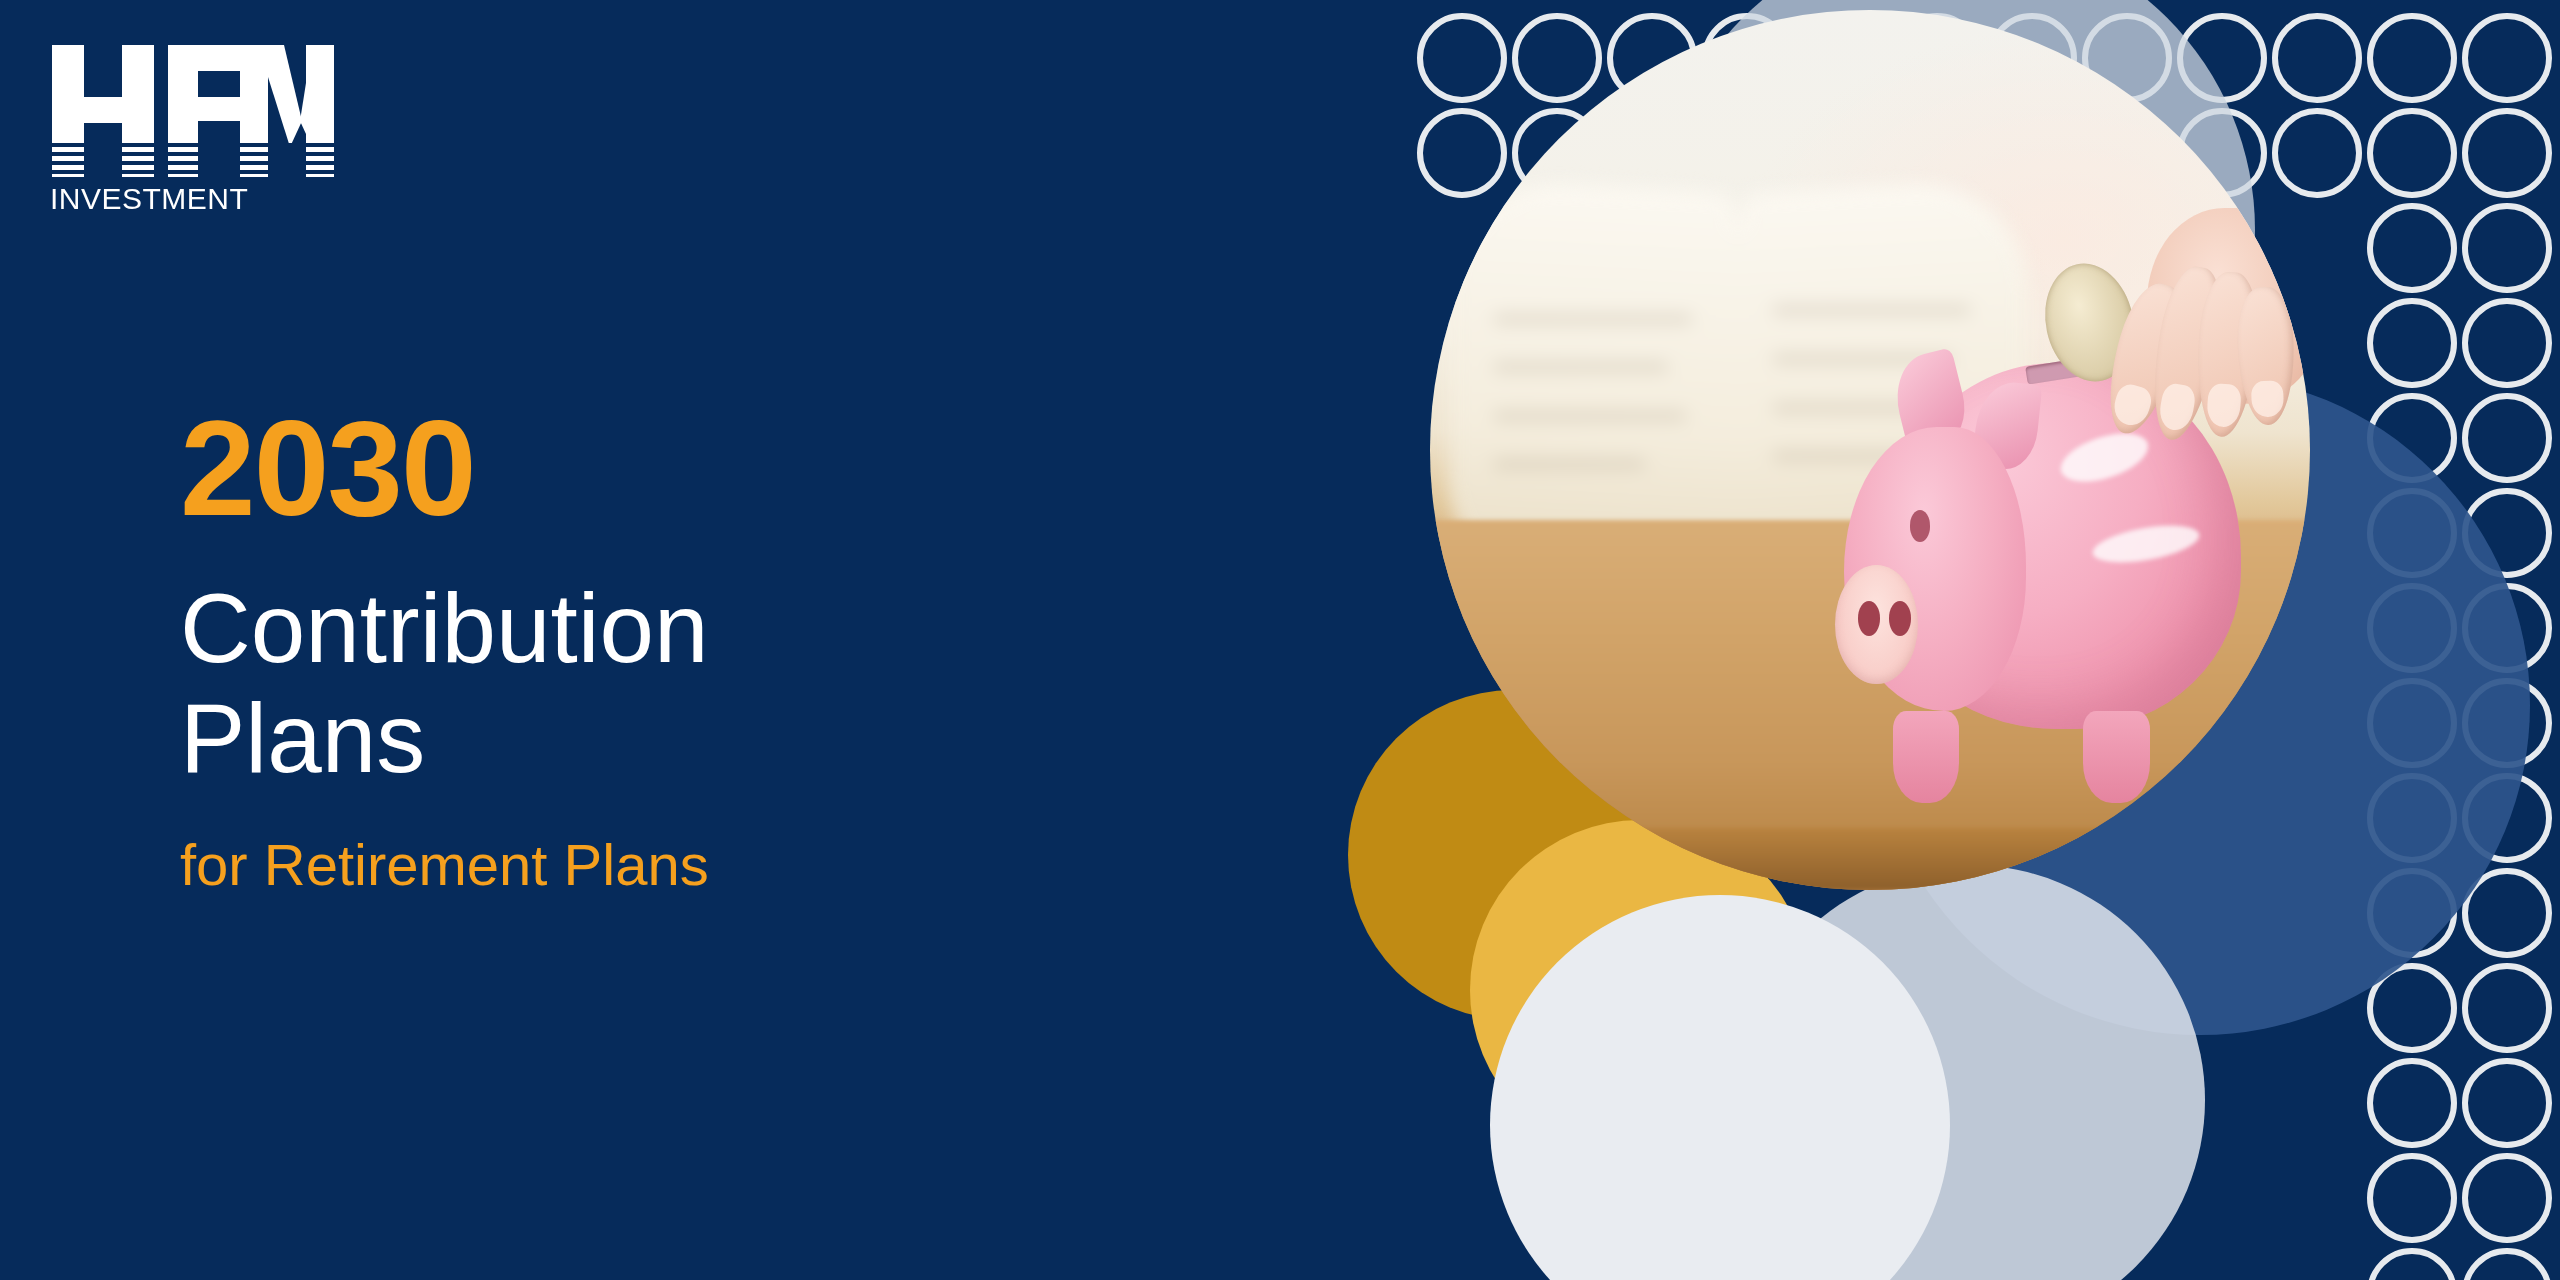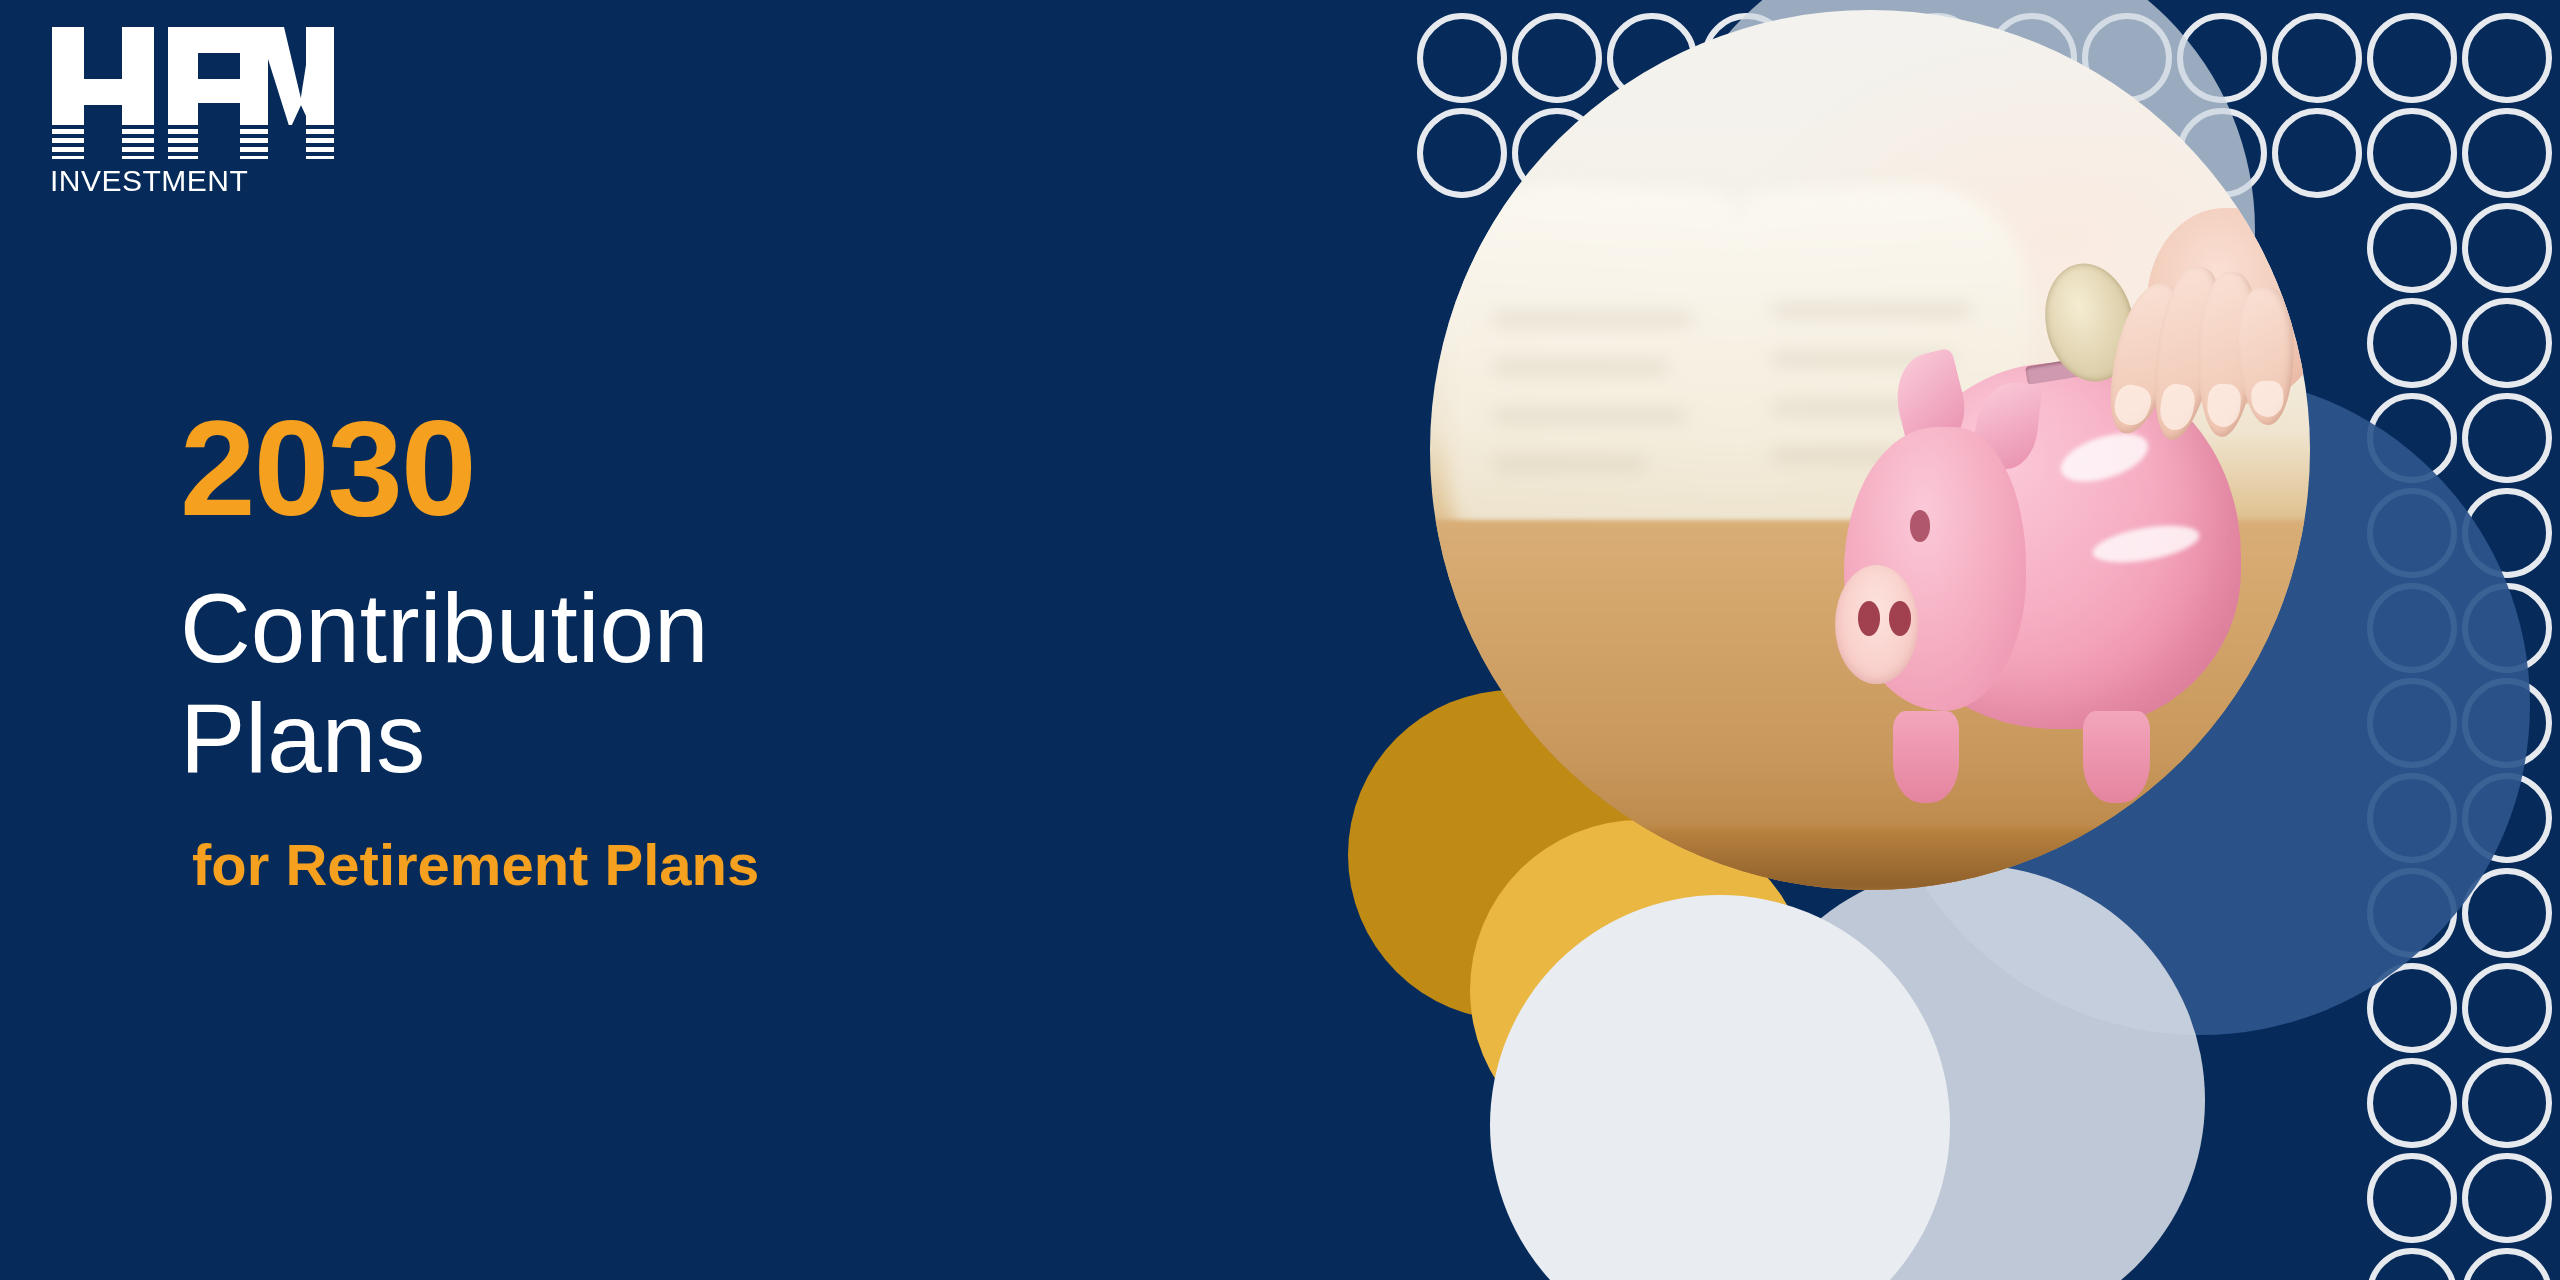--- a/index.html
+++ b/index.html
@@ -253,21 +253,21 @@
     left: 22%;
     width: 58%; height: 26%;
     background: rgba(255,240,232,.75);
     border-radius: 40% 40% 52% 52%;
   }
 
   
   .logo {
     position: absolute;
     left: 44px;
-    top: 19px;
+    top: 37px;
     z-index: 20;
   }
   .logo svg { display: block; }
 
   
   .headline {
     position: absolute;
     left: 180px;
     top: 400px;
     z-index: 20;
@@ -282,23 +282,23 @@
   .title {
     font-size: 98px;
     font-weight: 400;
     line-height: 1.12;
     color: #ffffff;
     margin: 0;
     white-space: nowrap;
   }
   .subtitle {
     font-size: 58px;
-    font-weight: 700;
+    font-weight: 400;
     line-height: 1;
-    margin: 42px 0 0 12px;
+    margin: 42px 0 0 0;
     white-space: nowrap;
   }
 </style>
 </head>
 <body>
 
 <div class="banner">
 
   <div class="circle-grid">
     <svg width="1160" height="1280" viewBox="0 0 1160 1280" aria-hidden="true">

